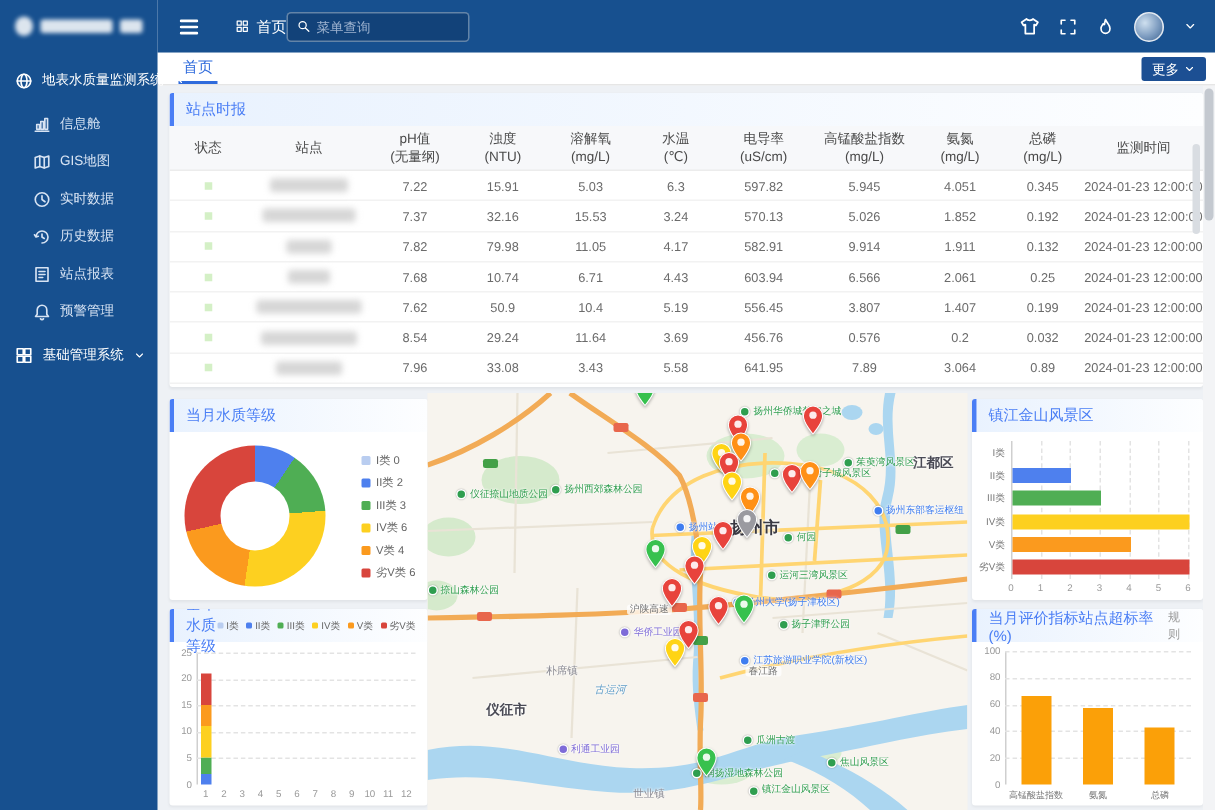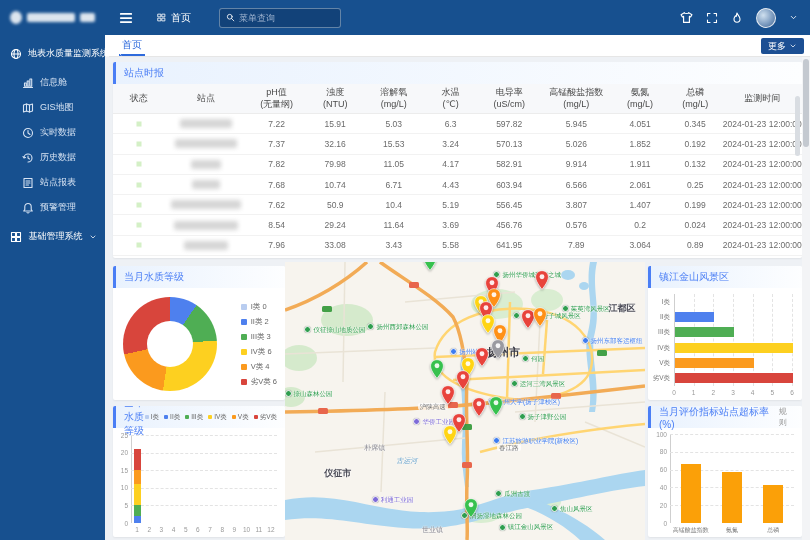--- a/index.html
+++ b/index.html
@@ -17,21 +17,21 @@
   .menu-item .caret { margin-left:auto; margin-right:10px; }
   #bottom-sys { display:flex; align-items:center; gap:6px; padding:10px 8px 8px 10px; font-size:9px; color:#fff; cursor:pointer; }
   #bottom-sys .lbl { flex:1; }
   .icon { display:inline-flex; align-items:center; justify-content:center; line-height:0; }
   .icon svg { display:block; }
 
   
   #header { position:absolute; left:105px; top:0; width:705px; height:35px; background:#17508f; display:flex; align-items:center; color:#fff; z-index:4; }
   #hamburger { margin-left:14px; cursor:pointer; }
   #breadcrumb { display:flex; align-items:center; gap:5px; margin-left:24px; font-size:10px; cursor:pointer; }
-  #menu-search { margin-left:28px; width:122px; height:20px; background:rgba(8,40,80,.35); border:1px solid rgba(255,255,255,.35); border-radius:3px; display:flex; align-items:center; gap:4px; padding:0 6px; }
+  #menu-search { width:122px; height:20px; background:rgba(8,40,80,.35); border:1px solid rgba(255,255,255,.35); border-radius:3px; display:flex; align-items:center; gap:4px; padding:0 6px; }
   #menu-search input { background:transparent; border:none; outline:none; color:#cdd9ea; font-size:9px; width:90px; }
   #menu-search input::placeholder { color:#9fb4d0; }
   #header-right { margin-left:auto; display:flex; align-items:center; gap:13px; padding-right:12px; }
   #avatar { width:20px; height:20px; border-radius:50%; background:radial-gradient(circle at 35% 35%, #cfe0ef 0%, #7d9cc0 55%, #3c6391 100%); border:1.5px solid rgba(255,255,255,.8); cursor:pointer; }
 
   
   #tabbar { position:absolute; left:105px; top:35px; width:705px; height:22px; background:#fff; border-bottom:1px solid #e6e6e6; z-index:3; }
   #tab-home { position:absolute; left:14px; top:0; height:21px; display:flex; align-items:center; color:#2f6bdc; font-size:10px; border-bottom:2px solid #2f6bdc; padding:0 3px; cursor:pointer; }
   #more-btn { position:absolute; right:6px; top:3px; height:16px; background:#1c4f93; color:#fff; font-size:9px; border:none; border-radius:2px; padding:0 7px; display:flex; align-items:center; gap:3px; cursor:pointer; }
 
@@ -384,21 +384,21 @@
             <div class="td" style="width:12%">
               <div class="station-blur" style="width:64px"></div>
             </div>
             <div class="td" style="width:8.5%">8.54</div>
             <div class="td" style="width:8.5%">29.24</div>
             <div class="td" style="width:8.5%">11.64</div>
             <div class="td" style="width:8%">3.69</div>
             <div class="td" style="width:9%">456.76</div>
             <div class="td" style="width:10.5%">0.576</div>
             <div class="td" style="width:8%">0.2</div>
-            <div class="td" style="width:8%">0.024</div>
+            <div class="td" style="width:8%">0.032</div>
             <div class="td" style="width:11.5%">2024-01-23 12:00:00</div>
           </div>
           <div class="tr">
             <div class="td" style="width:7.5%"><span class="dot"></span></div>
             <div class="td" style="width:12%">
               <div class="station-blur" style="width:44px"></div>
             </div>
             <div class="td" style="width:8.5%">7.96</div>
             <div class="td" style="width:8.5%">33.08</div>
             <div class="td" style="width:8.5%">3.43</div>

